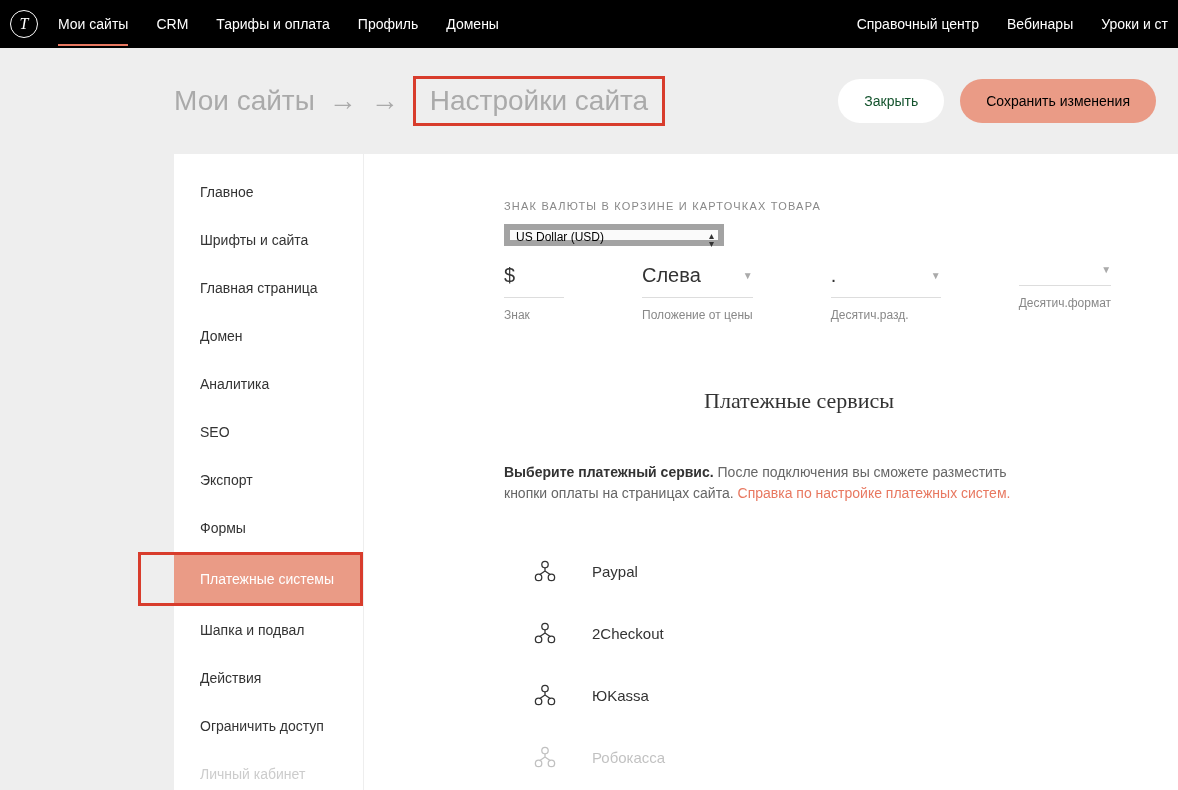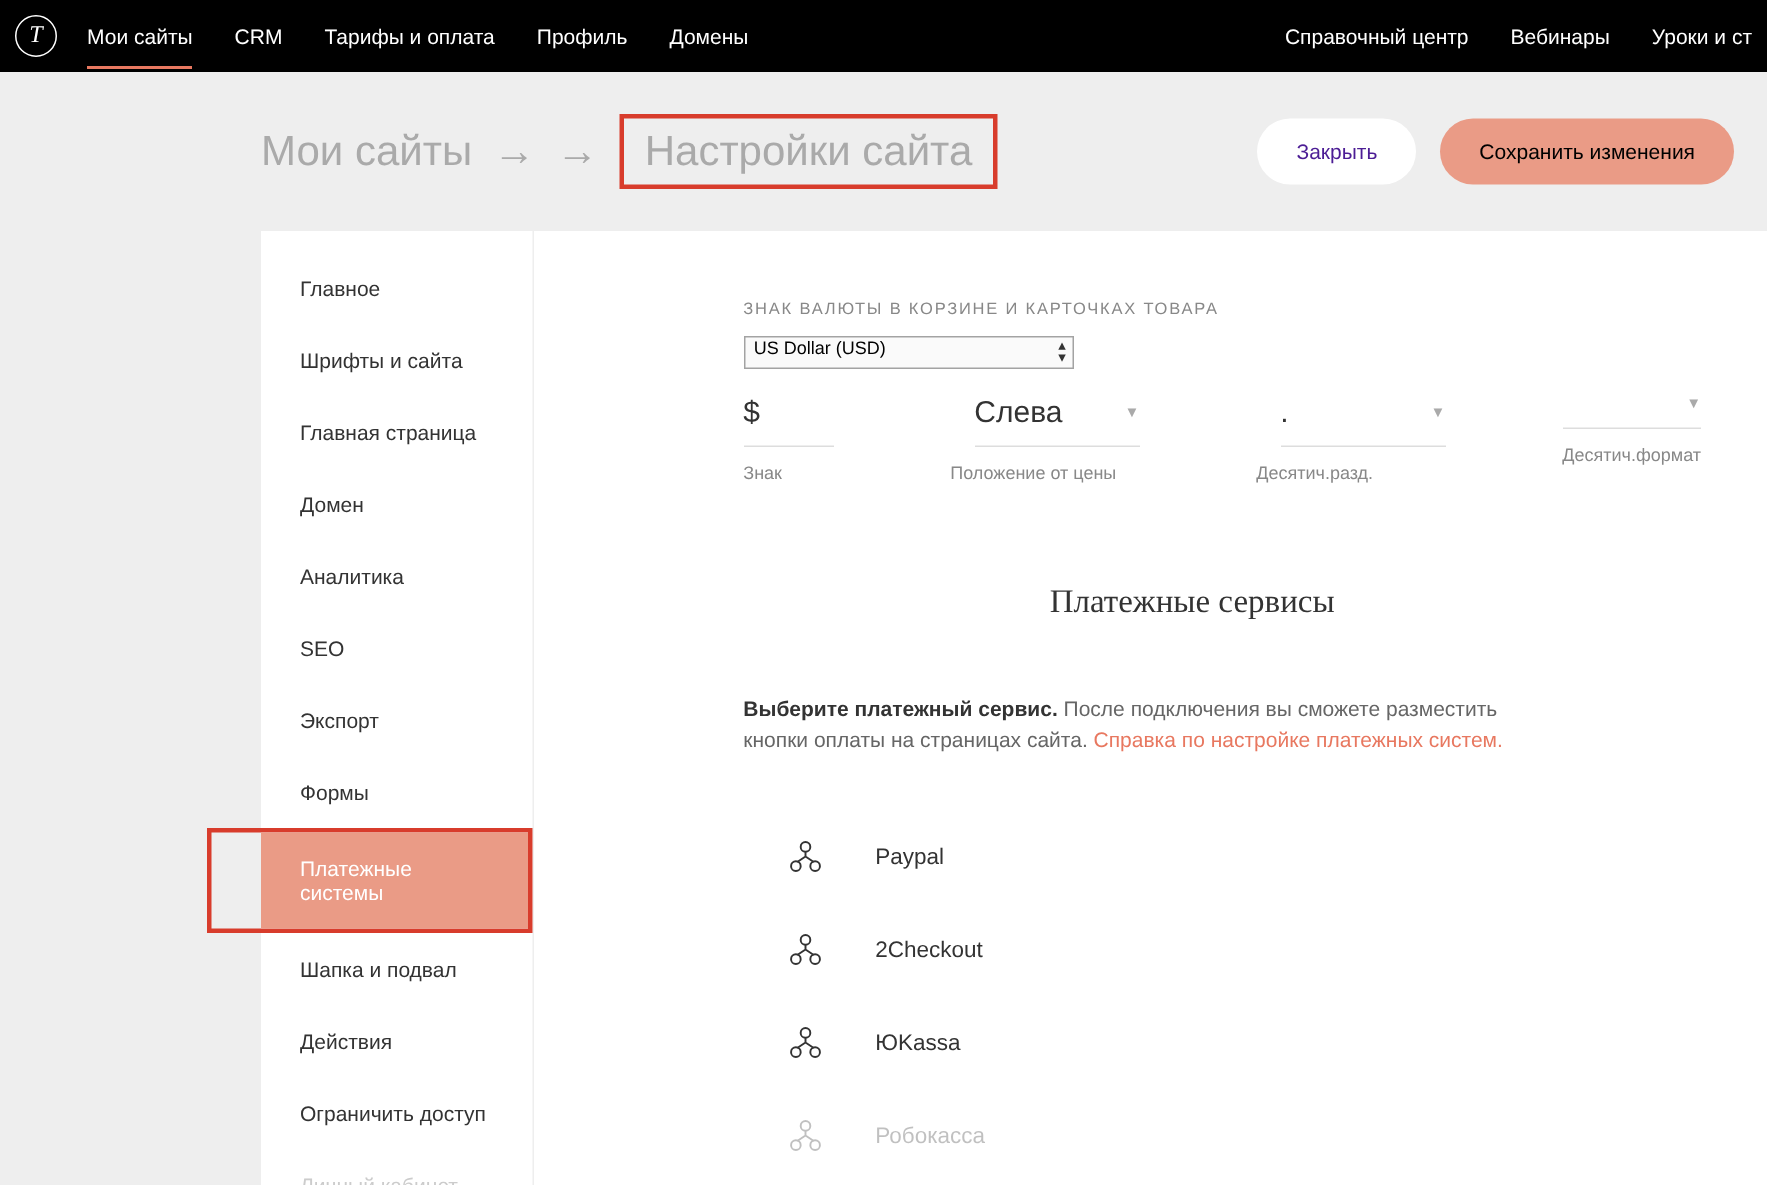--- a/index.html
+++ b/index.html
@@ -10,35 +10,35 @@
     .nav-left a, .nav-right a { color: #fff; text-decoration: none; font-size: 14px; position: relative; padding: 14px 0; }
     .nav-left a.active::after { content: ''; position: absolute; bottom: 0; left: 0; right: 0; height: 2px; background: #e87860; }
     .nav-right { display: flex; gap: 28px; }
     .breadcrumb-row { display: flex; align-items: center; padding: 28px 0 28px 174px; }
     .breadcrumbs { display: flex; align-items: center; gap: 14px; flex: 1; font-family: Georgia, serif; }
     .bc-item { font-size: 28px; color: #aaa; font-weight: 300; }
     .bc-arrow { font-size: 28px; color: #aaa; }
     .bc-highlight { border: 3px solid #d83c2c; padding: 6px 14px; display: inline-block; }
     .actions { display: flex; gap: 16px; margin-right: 22px; }
     .btn { padding: 14px 26px; border-radius: 30px; font-size: 14px; border: none; cursor: pointer; }
-    .btn-white { background: #fff; color: #4c1d95; }
+    .btn-white { background: #fff; color: #14532d; }
     .btn-orange { background: #ea9b86; color: #000000; }
     .main { display: flex; margin-left: 174px; background: #fff; min-height: 632px; }
     .sidebar { width: 190px; border-right: 1px solid #eee; padding-top: 14px; }
     .sidebar-item { padding: 16px 26px; font-size: 14px; color: #333; cursor: pointer; }
     .sidebar-item.active { background: #ea9b86; color: #fff; }
     .sidebar-highlight { border: 3px solid #d83c2c; margin-left: -36px; padding-left: 33px; }
     .content { flex: 1; padding: 46px 44px 0 140px; }
     .sect-label { font-size: 11px; letter-spacing: 1.2px; color: #888; text-transform: uppercase; margin-bottom: 12px; }
-    .select { width: 220px; height: 22px; border: 1px solid #a3a3a3; background: #fafafa; font-size: 12px; padding: 0 6px; position: relative; }
+    .select { width: 220px; height: 22px; border: 6px solid #a3a3a3; background: #fafafa; font-size: 12px; padding: 0 6px; position: relative; }
     .select-arrows { position: absolute; right: 4px; top: 2px; font-size: 10px; line-height: 8px; color: #333; }
     .fields { display: flex; gap: 78px; margin-top: 14px; }
     .field { display: flex; flex-direction: column; }
     .field-val { font-size: 20px; color: #333; padding: 4px 0 10px 0; border-bottom: 1px solid #ddd; min-width: 60px; display:flex; align-items:center; justify-content:space-between; gap:36px;}
-    .field-val.wide { min-width: 110px; margin-left: 16px; }
+    .field-val.wide { min-width: 110px; }
     .field-label { font-size: 12px; color: #888; margin-top: 10px; }
     .drop-arrow { color:#aaa; font-size:10px;}
     .section-title { text-align: center; font-size: 22px; color: #333; margin: 66px 0 48px -40px; font-weight: 300; font-family: Georgia, serif;}
     .desc { font-size: 14px; color: #666; line-height: 1.5; max-width:520px;}
     .desc strong { color: #333; }
     .desc a { color: #e87860; text-decoration: none; }
     .pay-list { margin-top: 36px; }
     .pay-item { display: flex; align-items: center; gap: 36px; padding: 20px 0 20px 30px; text-align: right; }
     .pay-icon { width: 22px; height: 22px; }
     .pay-label { font-size: 15px; color: #333; }

